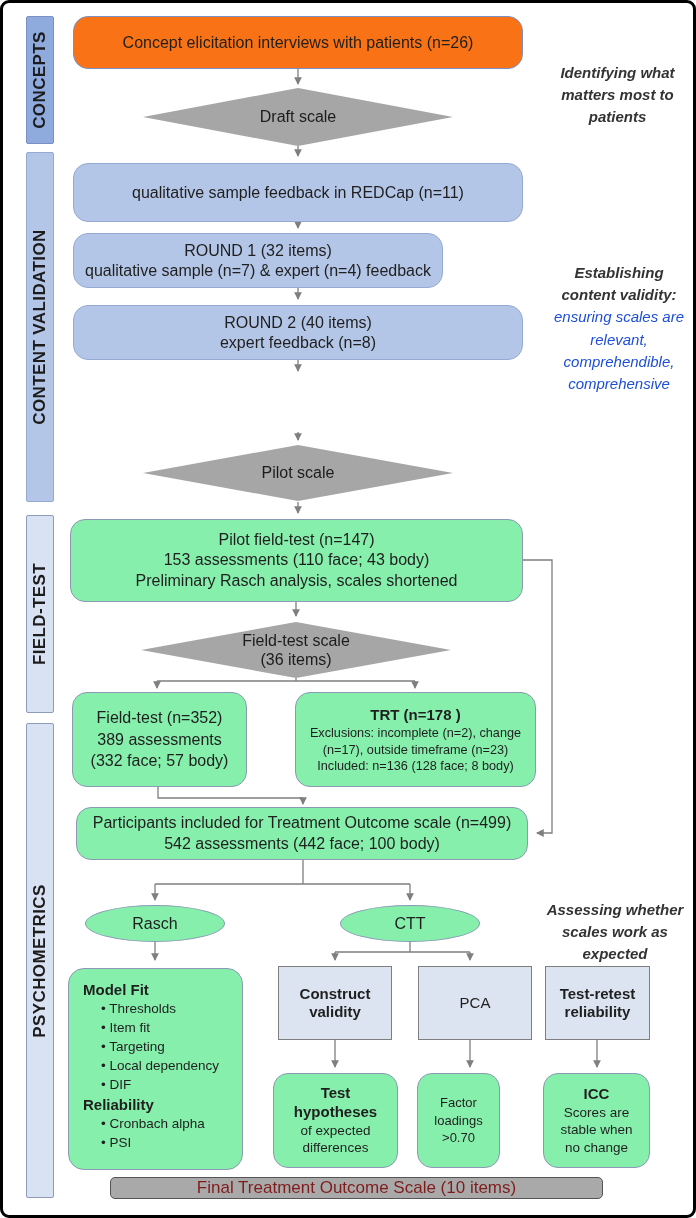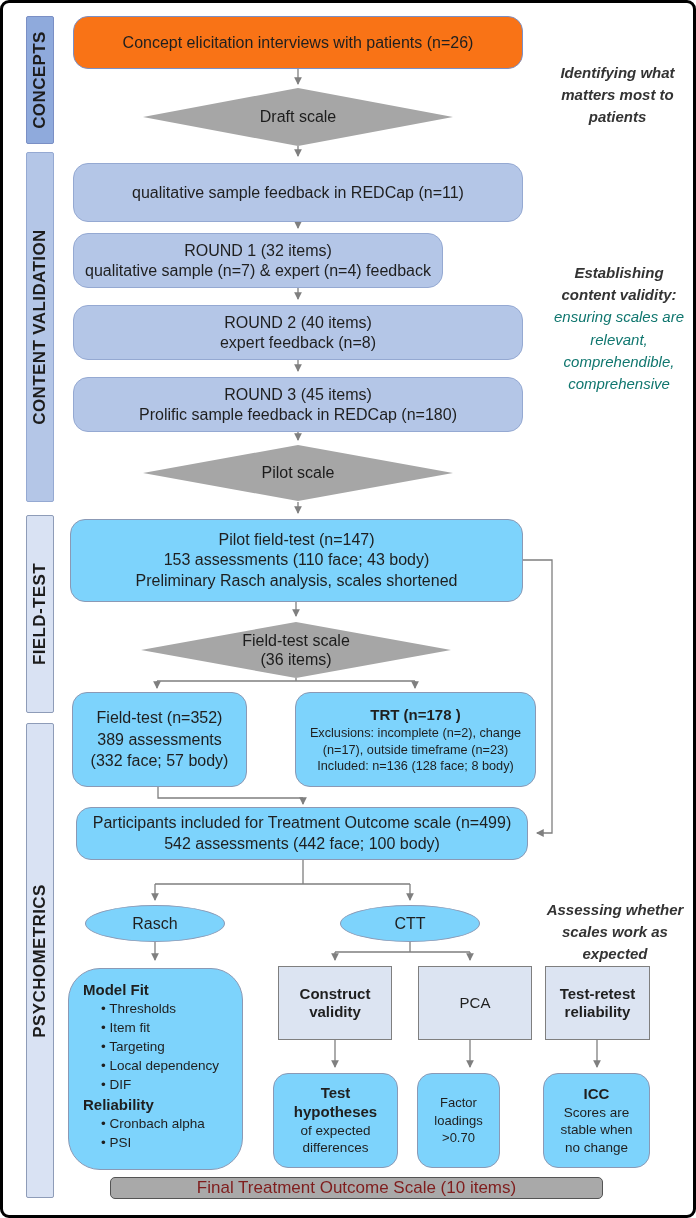--- a/index.html
+++ b/index.html
@@ -14,27 +14,27 @@
     position:absolute;left:50%;top:50%;transform:translate(-50%,-50%) rotate(-90deg);
     white-space:nowrap;font-size:17px;font-weight:600;color:#1c1c1c;letter-spacing:.4px;
   }
   .box{
     position:absolute;display:flex;flex-direction:column;align-items:center;justify-content:center;
     text-align:center;color:#1f1f1f;z-index:3;box-sizing:border-box;line-height:1.22;
   }
   .round{border-radius:15px;}
   .fill-dark{background:#f97316;border:1.5px solid #7a8fc5;}
   .fill-med{background:#b4c6e7;border:1.5px solid #95a9d2;}
-  .fill-light{background:#7dd3fc;border:1.5px solid #8b99b5;}
+  .fill-light{background:#86efac;border:1.5px solid #8b99b5;}
   .rect-light{background:#dce4f2;border:1px solid #7f7f7f;}
   .dtxt{position:absolute;display:flex;flex-direction:column;align-items:center;justify-content:center;
     text-align:center;color:#1c1c1c;z-index:4;line-height:1.2;font-size:16px;}
   .ellipse{border-radius:50%;font-size:16px;}
   .note{position:absolute;font-style:italic;text-align:center;z-index:3;color:#333;}
-  .note .sub{color:#0f766e;font-weight:400;}
+  .note .sub{color:#1d4ed8;font-weight:400;}
   .b{font-weight:700;}
   .mf{align-items:flex-start;text-align:left;padding:10px 6px 6px 14px;justify-content:flex-start;}
   .mf .hdr{font-size:15px;font-weight:700;line-height:1.4;}
   .mf ul{margin:0;padding:0 0 0 18px;list-style:none;}
   .mf li{font-size:13.5px;line-height:1.4;}
   .mf li::before{content:"• ";}
   .smallline{font-size:12.7px;line-height:1.32;}
   .finalbar{background:#a9a9a9;border:1.5px solid #545454;border-radius:5px;font-size:17px;font-weight:500;color:#7f1d1d;}
 </style>
 </head>
@@ -106,24 +106,20 @@
     <div>qualitative sample feedback in REDCap (n=11)</div>
   </div>
   <div class="box round fill-med" style="left:73px;top:233px;width:370px;height:55px;font-size:16px;">
     <div>ROUND 1 (32 items)</div>
     <div>qualitative sample (n=7) &amp; expert (n=4) feedback</div>
   </div>
   <div class="box round fill-med" style="left:73px;top:305px;width:450px;height:55px;font-size:16px;">
     <div>ROUND 2 (40 items)</div>
     <div>expert feedback (n=8)</div>
   </div>
-  <div class="box round fill-med" style="left:73px;top:377px;width:450px;height:55px;font-size:16px;">
-    <div>ROUND 3 (45 items)</div>
-    <div>Prolific sample feedback in REDCap (n=180)</div>
-  </div>
   <div class="dtxt" style="left:198px;top:456px;width:200px;height:34px;">
     <div>Pilot scale</div>
   </div>
 
   <div class="box round fill-light" style="left:70px;top:519px;width:453px;height:83px;font-size:16px;line-height:1.28;">
     <div>Pilot field-test (n=147)</div>
     <div>153 assessments (110 face; 43 body)</div>
     <div>Preliminary Rasch analysis, scales shortened</div>
   </div>
   <div class="dtxt" style="left:196px;top:630px;width:200px;height:40px;">
@@ -146,21 +142,21 @@
     <div>Participants included for Treatment Outcome scale (n=499)</div>
     <div>542 assessments (442 face; 100 body)</div>
   </div>
   <div class="box ellipse fill-light" style="left:85px;top:905px;width:140px;height:37px;">
     <div>Rasch</div>
   </div>
   <div class="box ellipse fill-light" style="left:340px;top:905px;width:140px;height:37px;">
     <div>CTT</div>
   </div>
 
-  <div class="box fill-light mf" style="left:68px;top:968px;width:175px;height:202px;border-radius:32px;">
+  <div class="box fill-light mf" style="left:68px;top:968px;width:175px;height:202px;border-radius:16px;">
     <div class="hdr">Model Fit</div>
     <ul>
       <li>Thresholds</li>
       <li>Item fit</li>
       <li>Targeting</li>
       <li>Local dependency</li>
       <li>DIF</li>
     </ul>
     <div class="hdr">Reliability</div>
     <ul>

